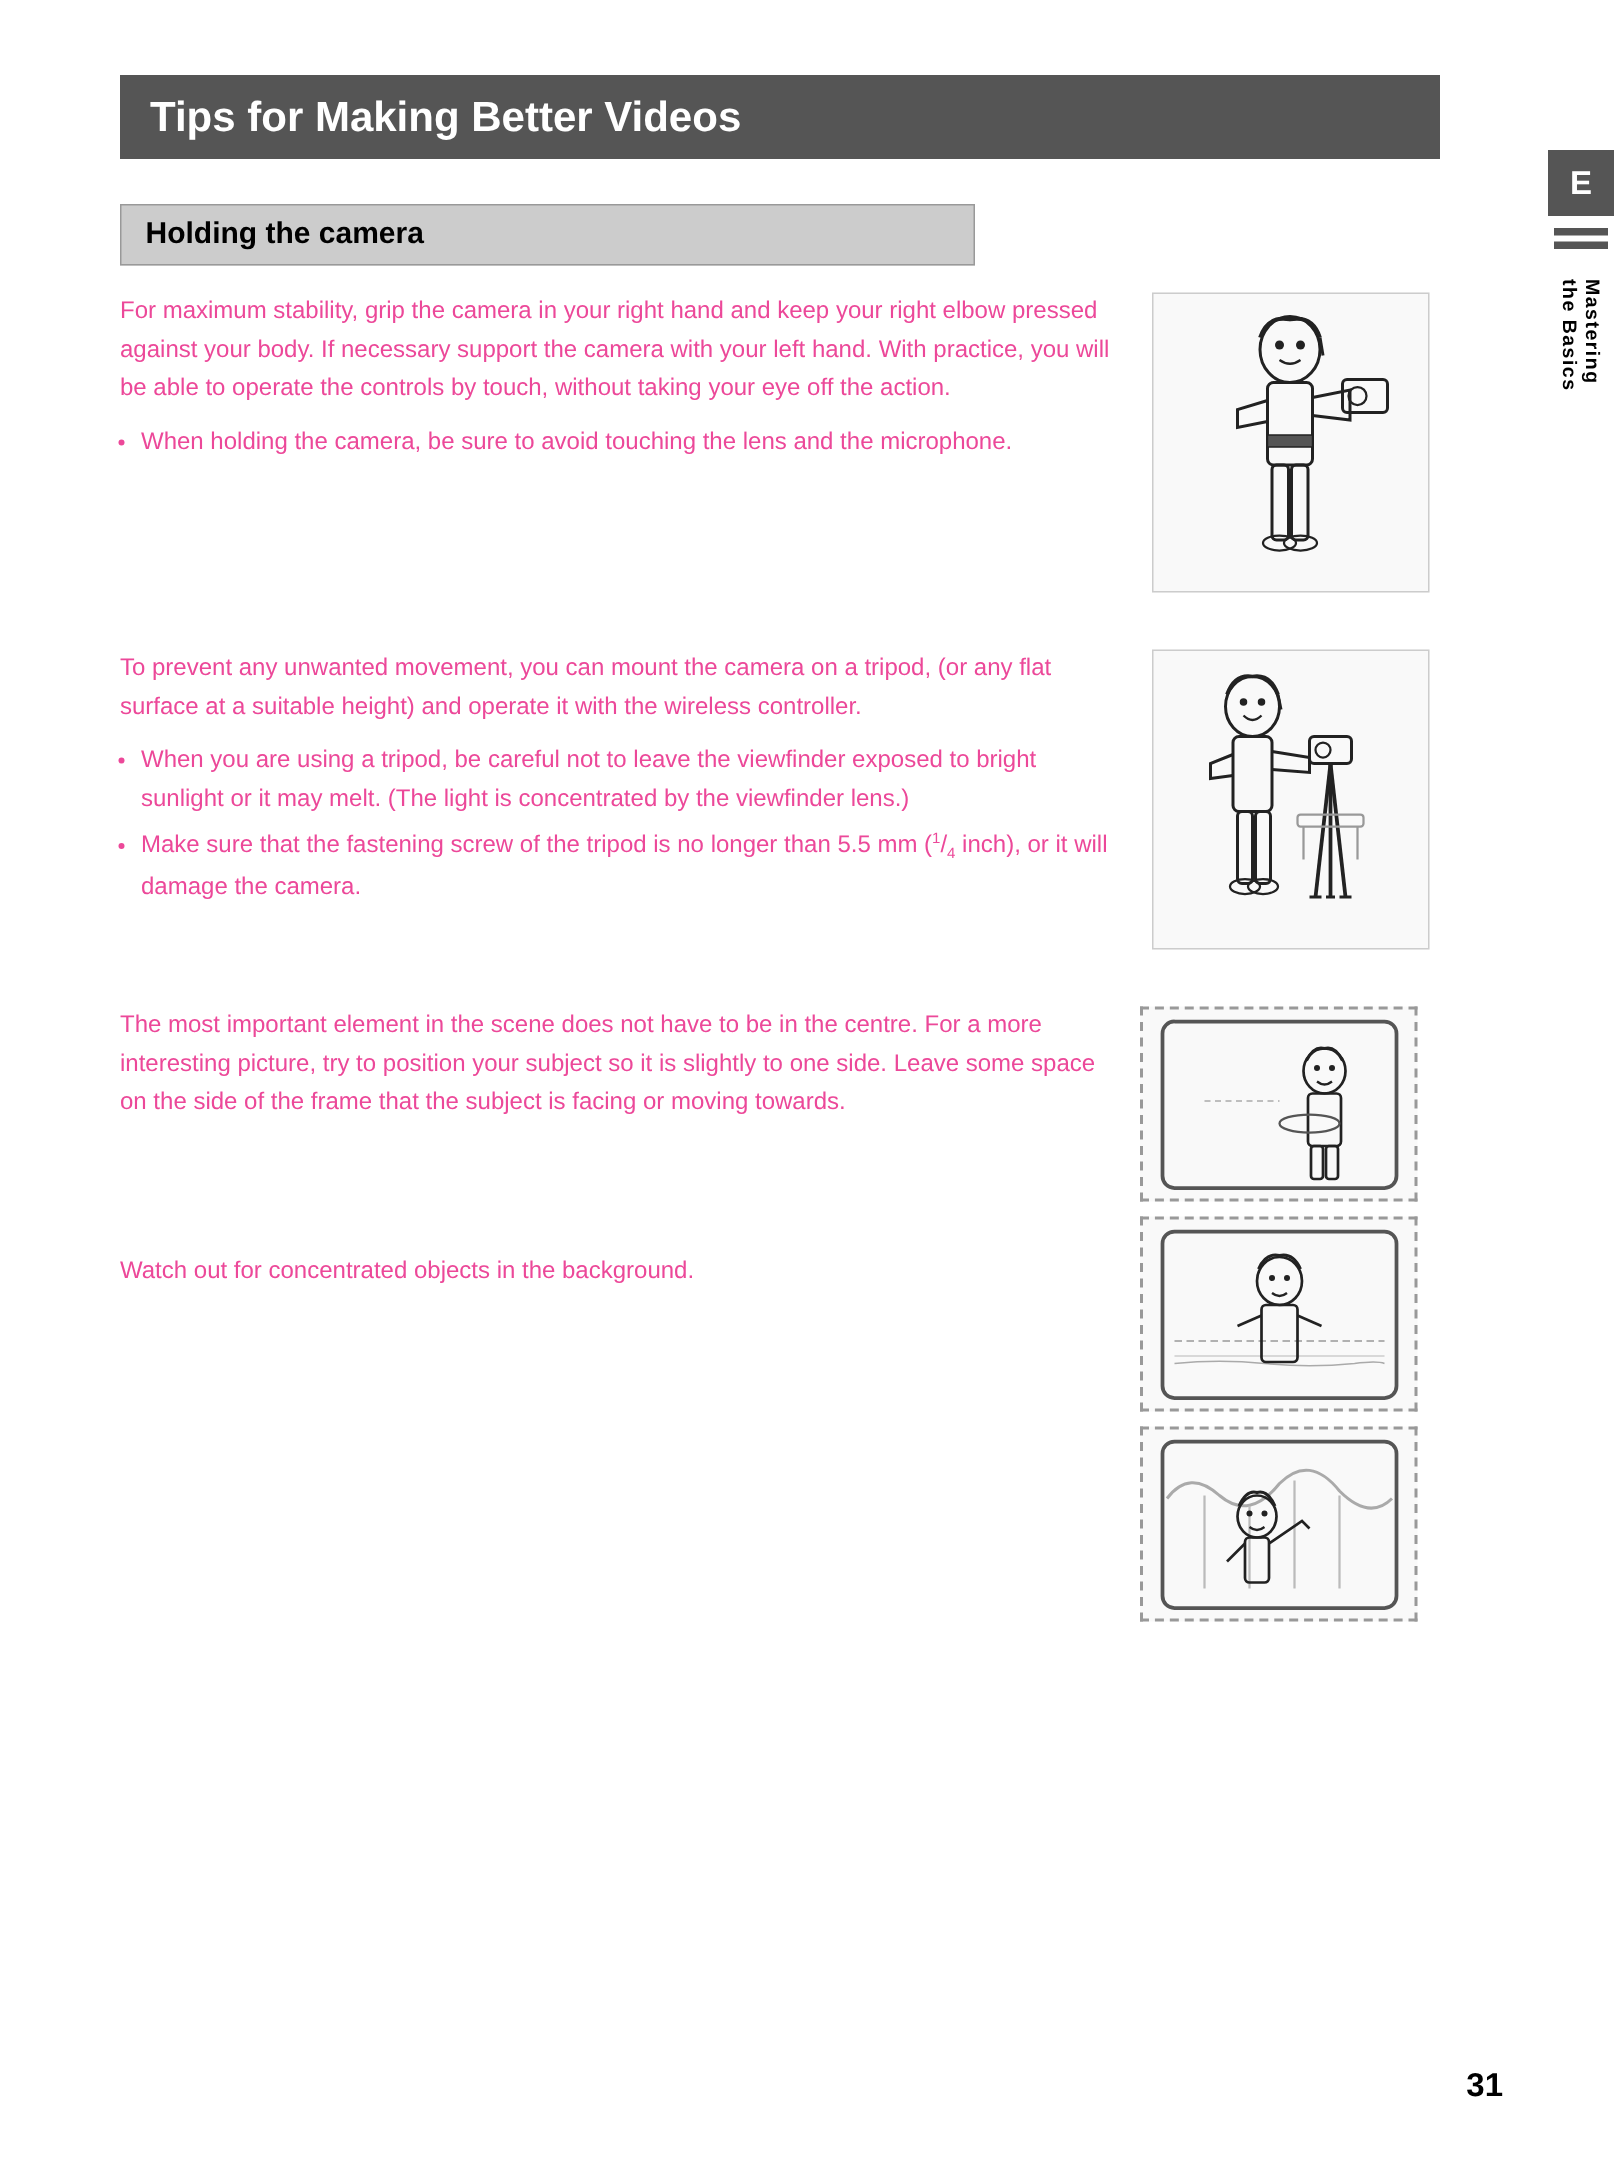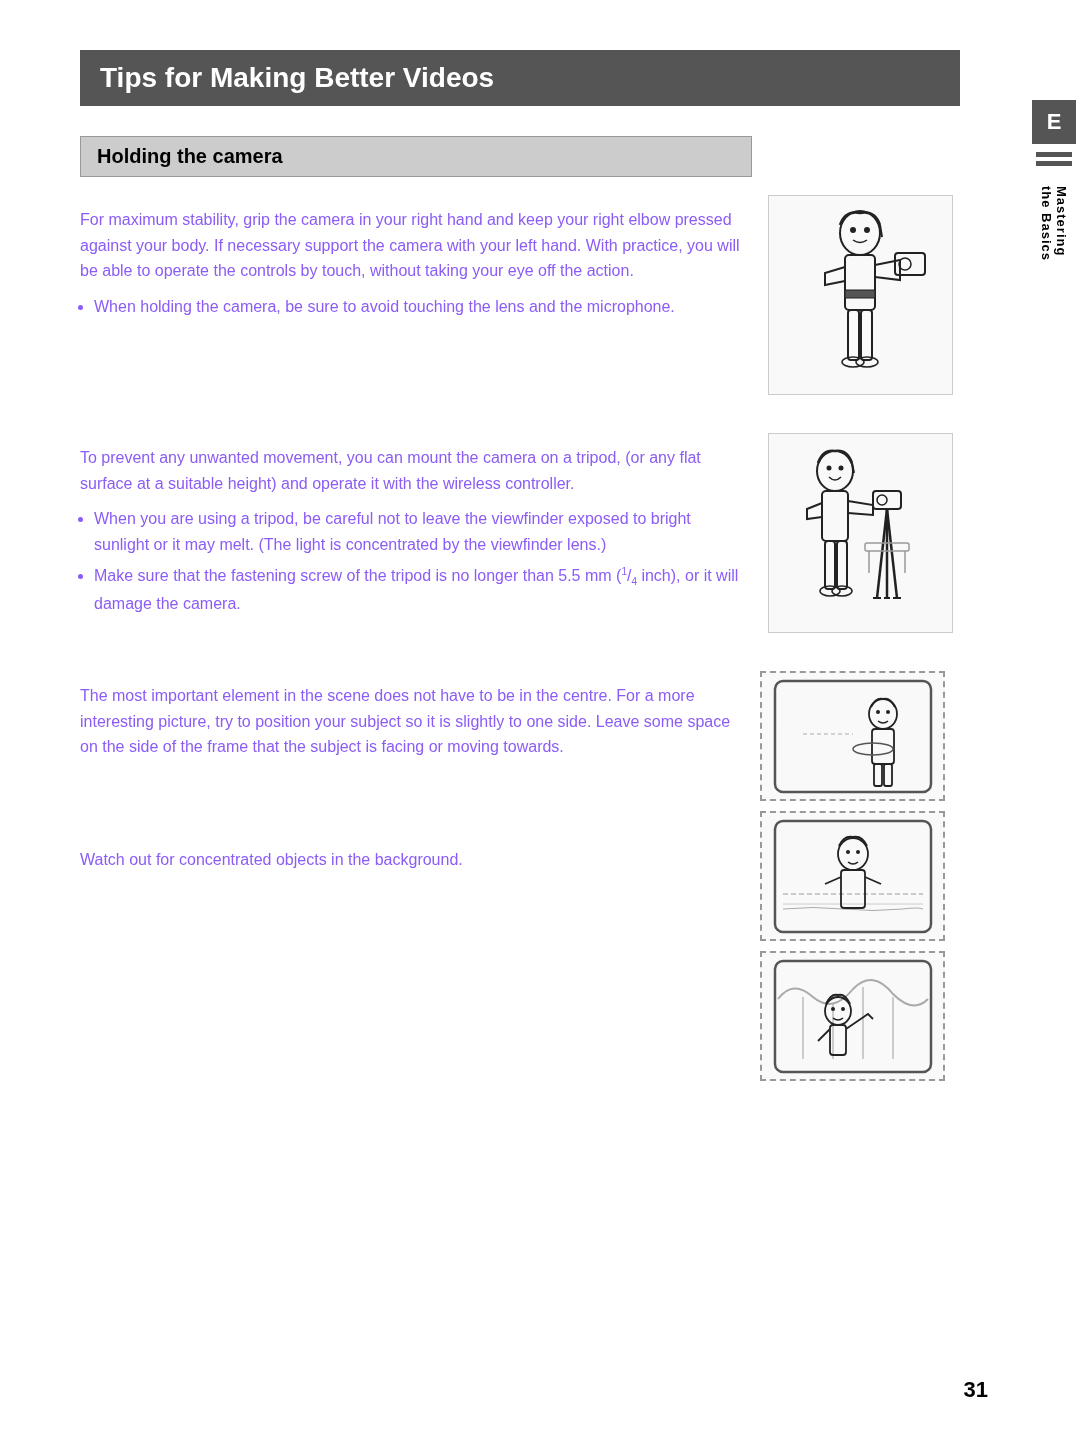--- a/index.html
+++ b/index.html
@@ -83,40 +83,39 @@
     }
 
     .section-header {
       background: #ccc;
       border: 1px solid #999;
       padding: 8px 16px;
       font-size: 20px;
       font-weight: bold;
       margin-bottom: 18px;
       display: inline-block;
-      width: 672px;
+      width: 570px;
     }
 
     .section {
       margin-bottom: 30px;
       position: relative;
     }
 
     .section-content {
       display: flex;
       align-items: flex-start;
       gap: 20px;
     }
 
     .text-block {
       flex: 1;
       font-size: 16px;
       line-height: 1.6;
-      color: #8b5cf6;
-      margin-top: 12px;
+      color: #ec4899;
     }
 
     .text-block p {
       margin-bottom: 10px;
     }
 
     .text-block ul {
       margin-left: 14px;
       margin-top: 6px;
     }
@@ -184,21 +183,21 @@
       gap: 20px;
     }
 
     .composition-text {
       flex: 1;
     }
 
     .page-number {
       position: absolute;
       bottom: 40px;
-      right: 92px;
+      right: 78px;
       font-size: 22px;
       font-weight: bold;
       color: #000;
       text-align: right;
     }
 
     .superscript {
       font-size: 10px;
       vertical-align: super;
     }

